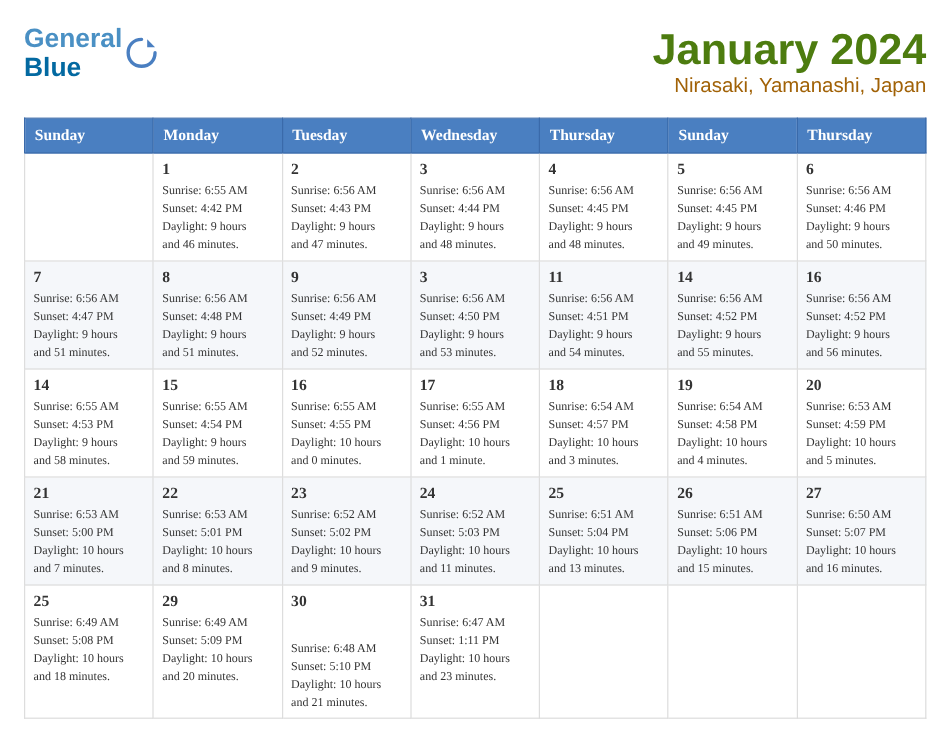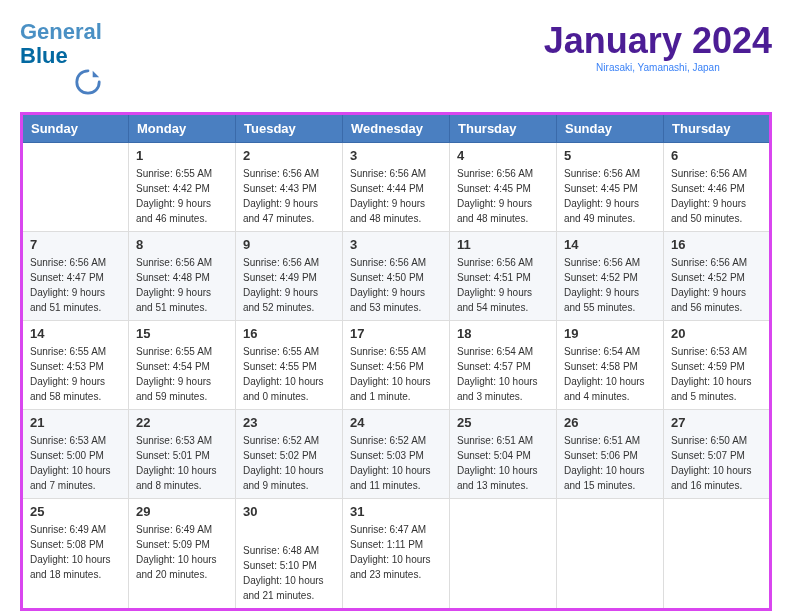--- a/index.html
+++ b/index.html
@@ -33,31 +33,31 @@
       width: 28px;
       height: 28px;
       margin-left: 2px;
     }
     .title-block {
       text-align: right;
     }
     .month-title {
       font-size: 36px;
       font-weight: bold;
-      color: #4c1d95;
+      color: #4d7c0f;
     }
     .location {
-      font-size: 10px;
-      color: #3b82f6;
-      text-align: center;
+      font-size: 17px;
+      color: #a16207;
     }
     .calendar {
       width: 100%;
       border-collapse: collapse;
-      border: 3px solid #d946ef;
+      border: 1px solid #d946ef;
+      font-family: Liberation Serif, serif;
     }
     .calendar th {
       background: #4a7fc1;
       color: #fff;
       font-size: 13px;
       font-weight: bold;
       text-align: left;
       padding: 6px 8px;
       border: 1px solid #3a6aaa;
     }
@@ -89,21 +89,21 @@
     .empty-cell {
       background: #f9f9f9;
     }
   </style>
 </head>
 <body>
 
 <div class="header">
   <div class="logo">
     <div>
-      <div style="display:flex;align-items:flex-end;flex-direction:column;">
+      <div style="display:flex;align-items:center;">
         <div class="logo-text">
           <span>General</span><br>
           <span style="color:#0369a1;">Blue</span>
         </div>
         <svg class="logo-icon" viewBox="0 0 30 30">
           <path d="M15 3 C8 3 3 8 3 15 C3 22 8 27 15 27 C22 27 27 22 27 15" stroke="#4a7fc1" stroke-width="3" fill="none" stroke-linecap="round"></path>
           <path d="M20 3 L27 10 L20 10 Z" fill="#4a7fc1"></path>
         </svg>
       </div>
     </div>

